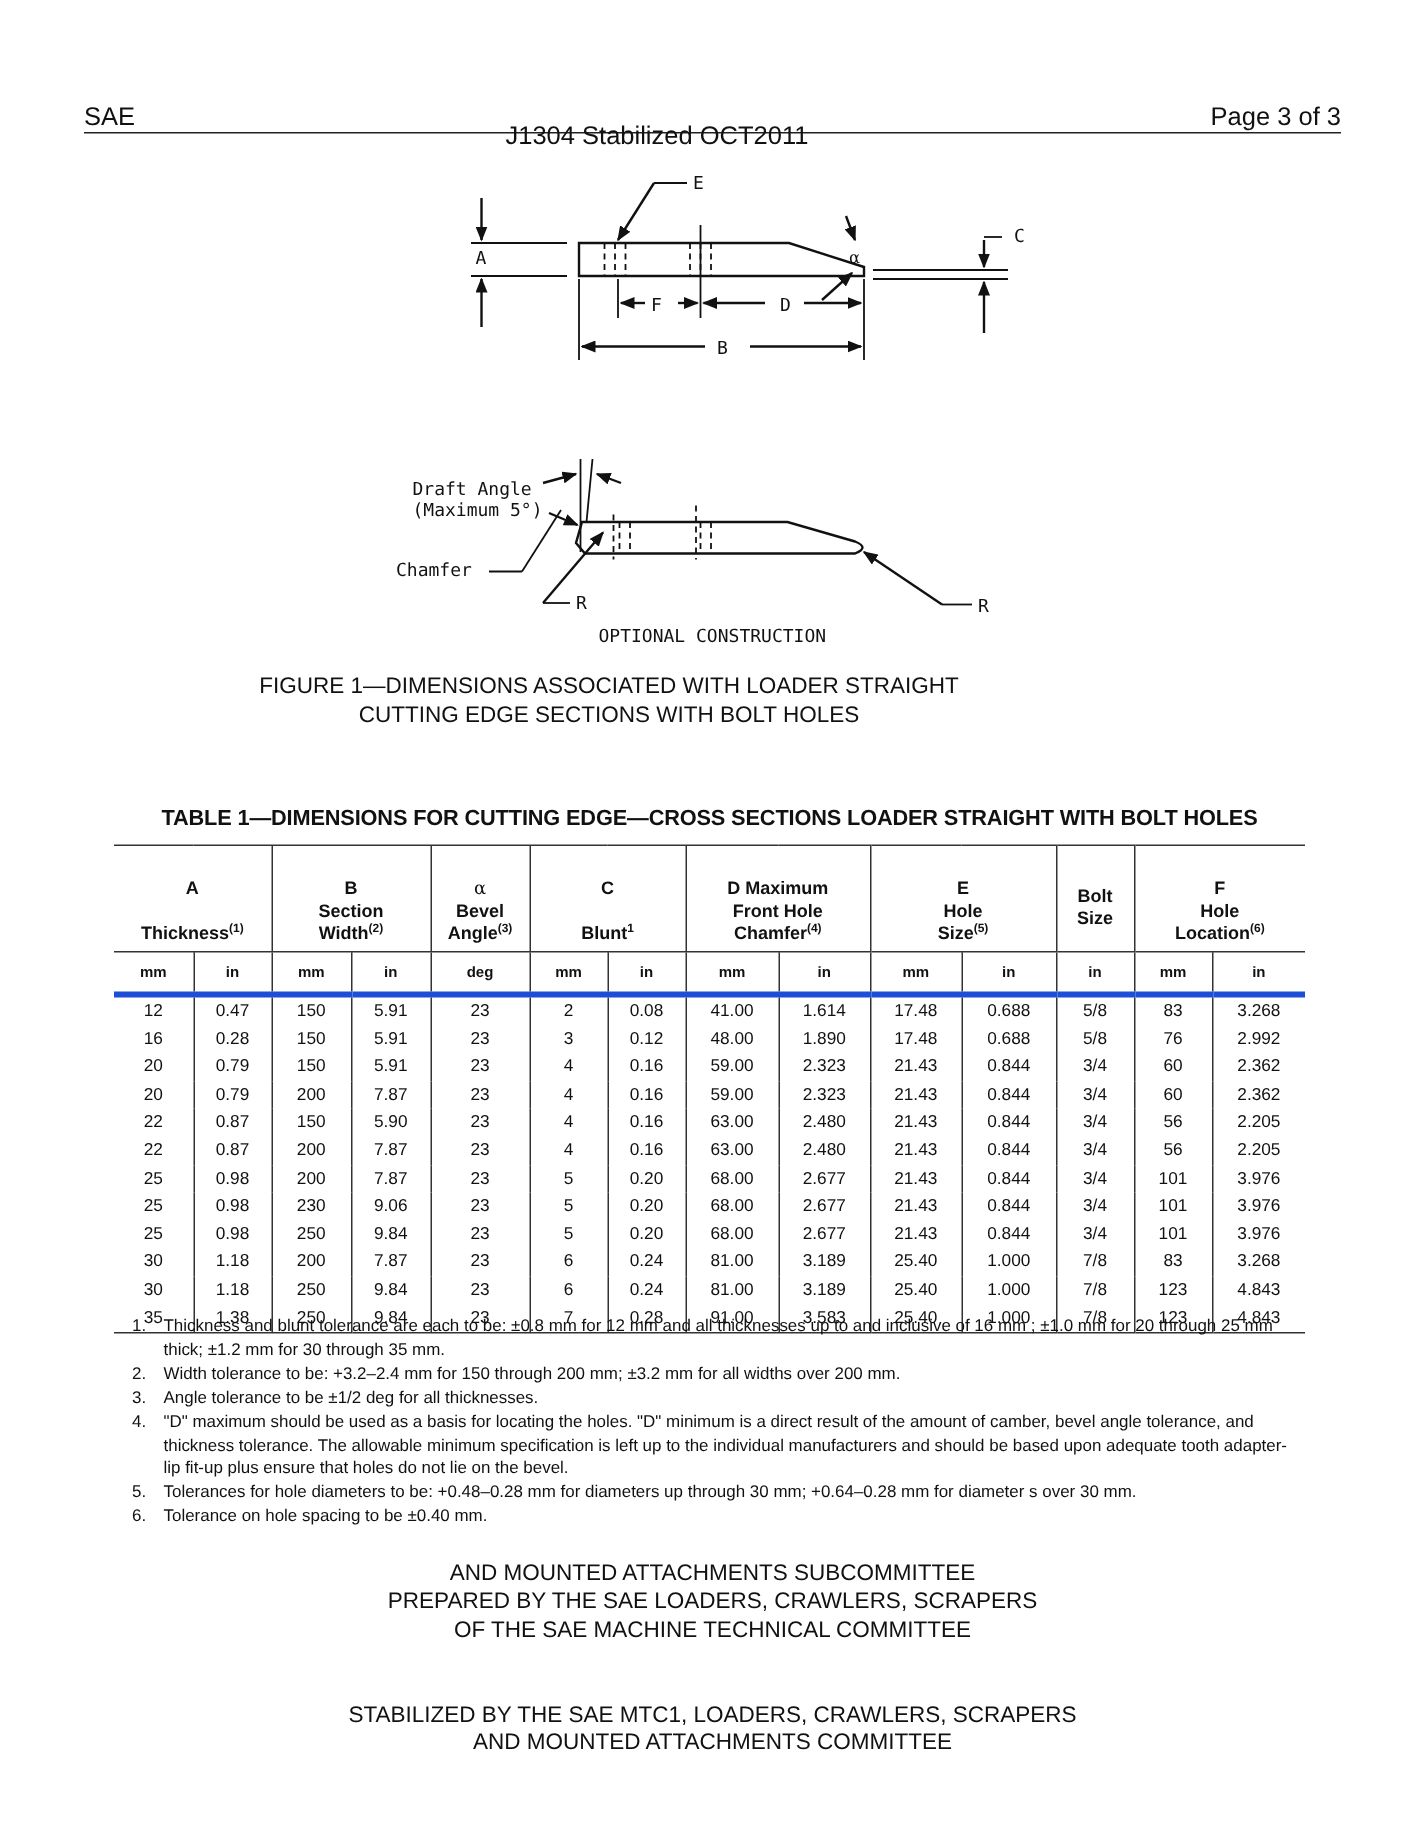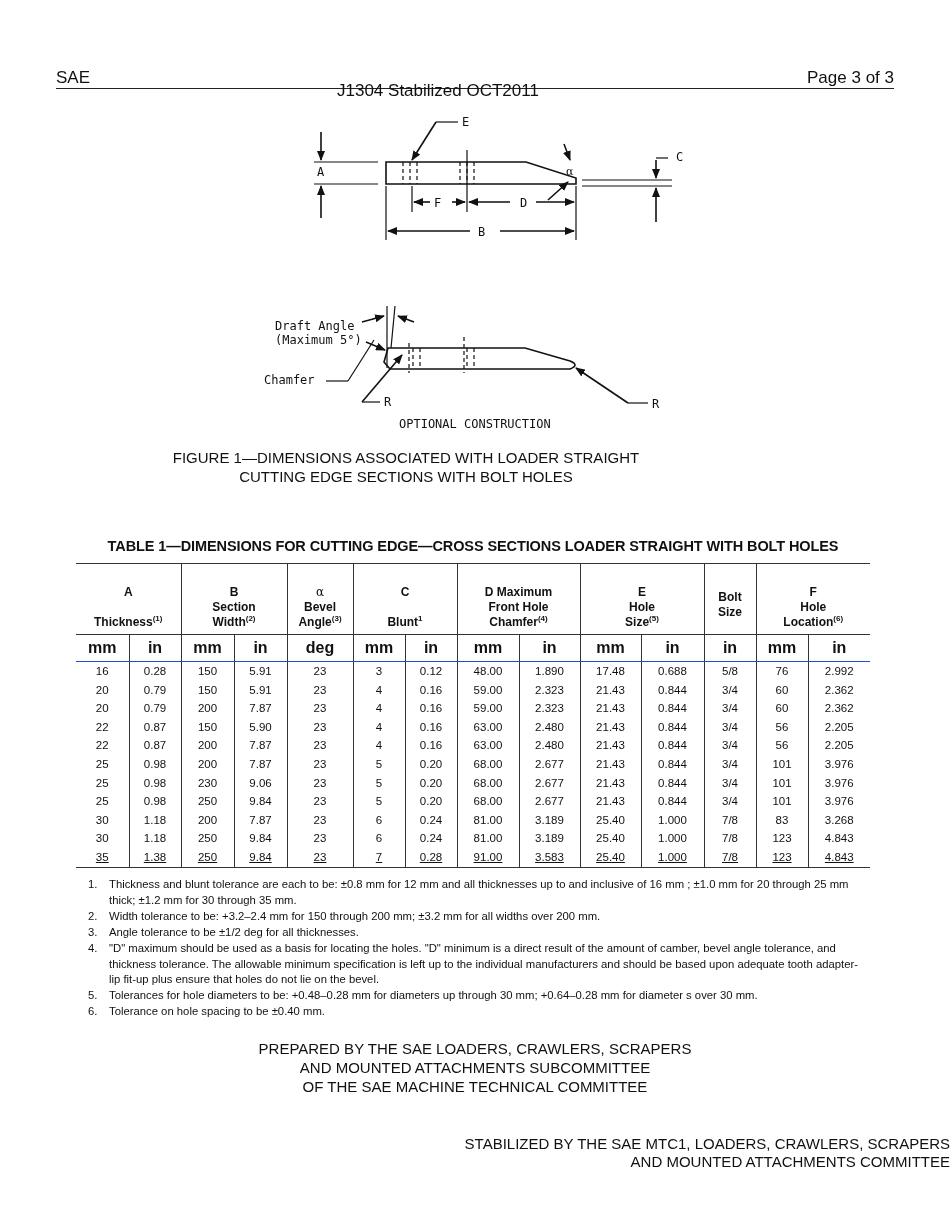--- a/index.html
+++ b/index.html
@@ -8,31 +8,31 @@
   .header .l { position:absolute; left:0; top:0; }
   .header .c { position:absolute; left:281px; top:0;margin-top:13px; }
   .header .r { position:absolute; right:0; top:0; }
   .fig { position:absolute; left:0; top:0; }
   .fig-text { font-family:"DejaVu Sans Mono", monospace; font-size:12px; fill:#111; }
   .caption { position:absolute; left:0; width:812px; text-align:center; top:448px; font-size:15px; line-height:19px; }
   .table-title { position:absolute; left:76px; top:538px; width:794px; text-align:center; font-weight:bold; font-size:14.5px; letter-spacing:-0.1px; }
   table.data { position:absolute; left:76px; top:563px; width:794px; border-collapse:collapse; font-size:11.5px; }
   table.data th, table.data td { text-align:center; padding:0; }
   table.data thead tr.grp th { font-weight:bold; font-size:12px; line-height:15px; vertical-align:bottom; height:56px; padding-bottom:4px; border-top:1.5px solid #333; border-bottom:1px solid #333; }
-  table.data thead tr.unit th { font-weight:bold; font-size:16px; height:26px; border-bottom:1px solid #1d4ed8; }
+  table.data thead tr.unit th { font-weight:bold; font-size:10px; height:26px; border-bottom:4px solid #1d4ed8; }
   table.data tbody td { height:18.6px; line-height:18.6px; }
-  table.data tbody tr:last-child td { border-bottom:1.5px solid #333;text-decoration:underline; }
+  table.data tbody tr:last-child td { border-bottom:1.5px solid #333; }
   .vl { border-left:1px solid #333; }
   .alpha { font-family:"DejaVu Serif", serif; font-weight:normal; }
   sup { font-size:8px; line-height:0; }
   .notes { position:absolute; left:88px; top:877px; width:770px; font-size:11.3px; line-height:15.9px; }
   .note { display:flex; }
   .note .n { width:21px; flex:none; }
   .footer1 { position:absolute; left:0; width:950px; text-align:center; top:1039px; font-size:15px; line-height:19px; }
-  .footer2 { position:absolute; left:0; width:950px; text-align:right; top:1135px; font-size:15px; line-height:18px; }
+  .footer2 { position:absolute; left:0; width:950px; text-align:center; top:1135px; font-size:15px; line-height:18px; }
 </style>
 </head>
 <body>
 
 <div class="header">
   <span class="l">SAE</span>
   <span class="c">J1304 Stabilized OCT2011</span>
   <span class="r">Page 3 of 3</span>
 </div>
 
@@ -203,20 +203,36 @@
       <th class="vl">in</th>
       <th class="vl">mm</th>
       <th class="vl">in</th>
       <th class="vl">in</th>
       <th class="vl">mm</th>
       <th class="vl">in</th>
     </tr>
   </thead>
   <tbody id="tbody">
       <tr>
+        <td>12</td>
+        <td class="vl">0.47</td>
+        <td class="vl">150</td>
+        <td class="vl">5.91</td>
+        <td class="vl">23</td>
+        <td class="vl">2</td>
+        <td class="vl">0.08</td>
+        <td class="vl">41.00</td>
+        <td class="vl">1.614</td>
+        <td class="vl">17.48</td>
+        <td class="vl">0.688</td>
+        <td class="vl">5/8</td>
+        <td class="vl">83</td>
+        <td class="vl">3.268</td>
+      </tr>
+      <tr>
         <td>16</td>
         <td class="vl">0.28</td>
         <td class="vl">150</td>
         <td class="vl">5.91</td>
         <td class="vl">23</td>
         <td class="vl">3</td>
         <td class="vl">0.12</td>
         <td class="vl">48.00</td>
         <td class="vl">1.890</td>
         <td class="vl">17.48</td>
@@ -409,21 +425,21 @@
       <span class="n">5.</span>
       <span>Tolerances for hole diameters to be: +0.48–0.28 mm for diameters up through 30 mm; +0.64–0.28 mm for diameter s over 30 mm.</span>
     </div>
     <div class="note">
       <span class="n">6.</span>
       <span>Tolerance on hole spacing to be ±0.40 mm.</span>
     </div>
   </div>
 
 <div class="footer1">
+  <div>AND MOUNTED ATTACHMENTS SUBCOMMITTEE</div>
   <div>PREPARED BY THE SAE LOADERS, CRAWLERS, SCRAPERS</div>
-  <div>AND MOUNTED ATTACHMENTS SUBCOMMITTEE</div>
   <div>OF THE SAE MACHINE TECHNICAL COMMITTEE</div>
 </div>
 
 <div class="footer2">
   <div>STABILIZED BY THE SAE MTC1, LOADERS, CRAWLERS, SCRAPERS</div>
   <div>AND MOUNTED ATTACHMENTS COMMITTEE</div>
 </div>
 
 </body></html>

